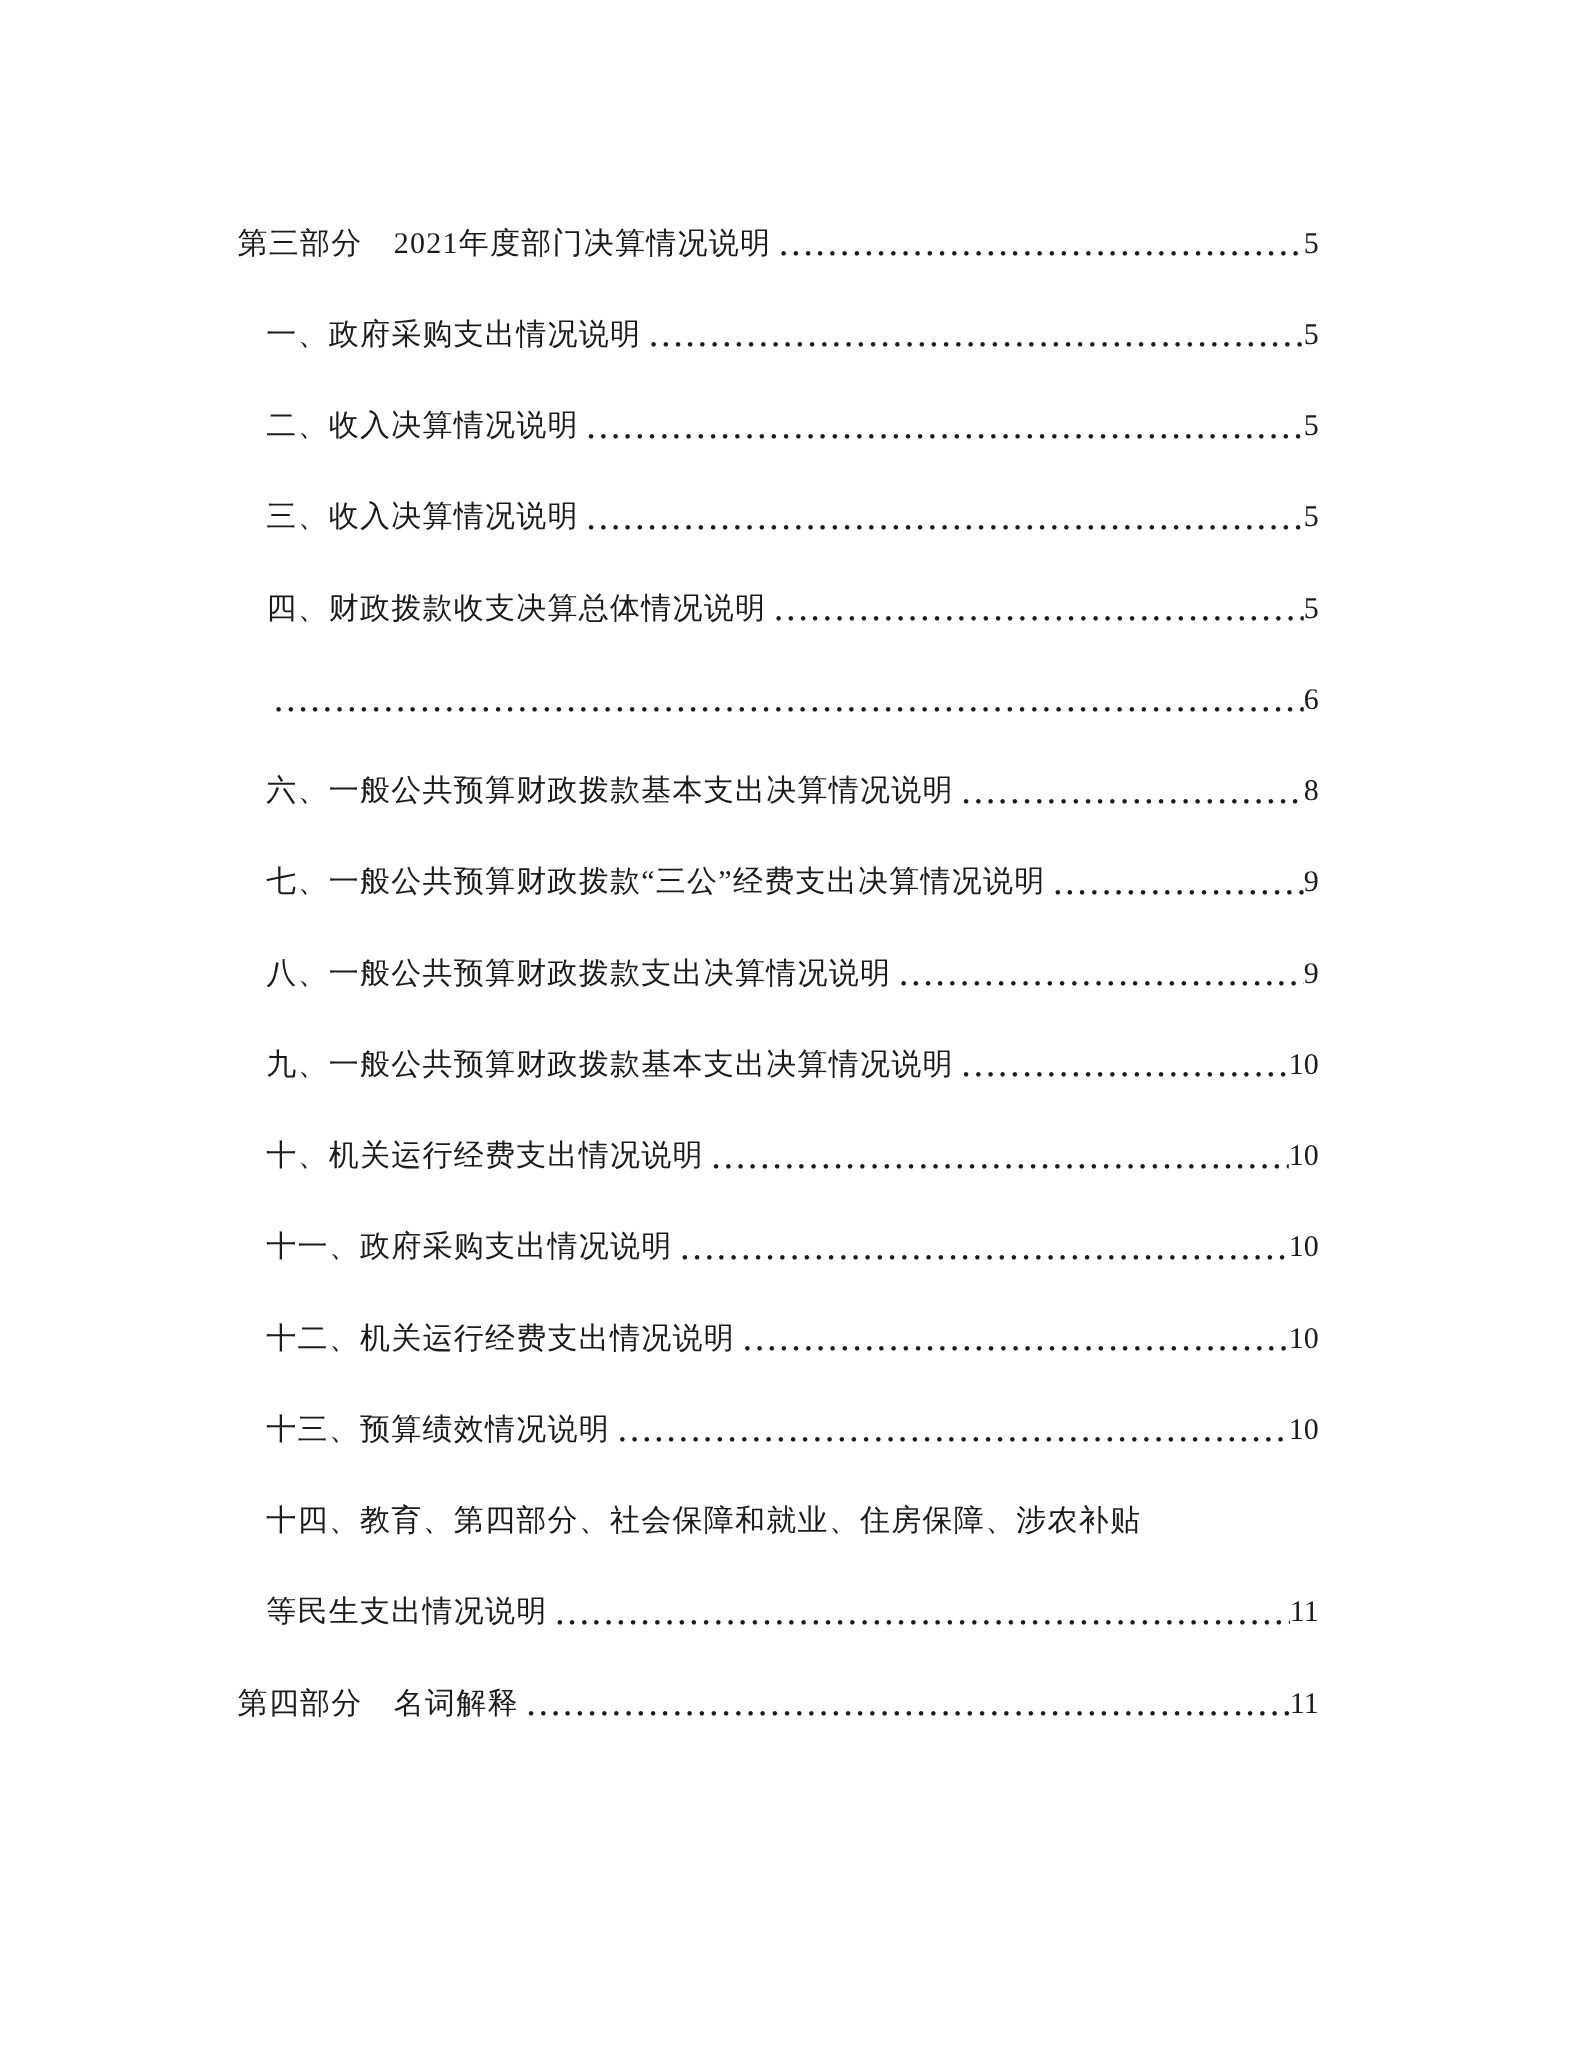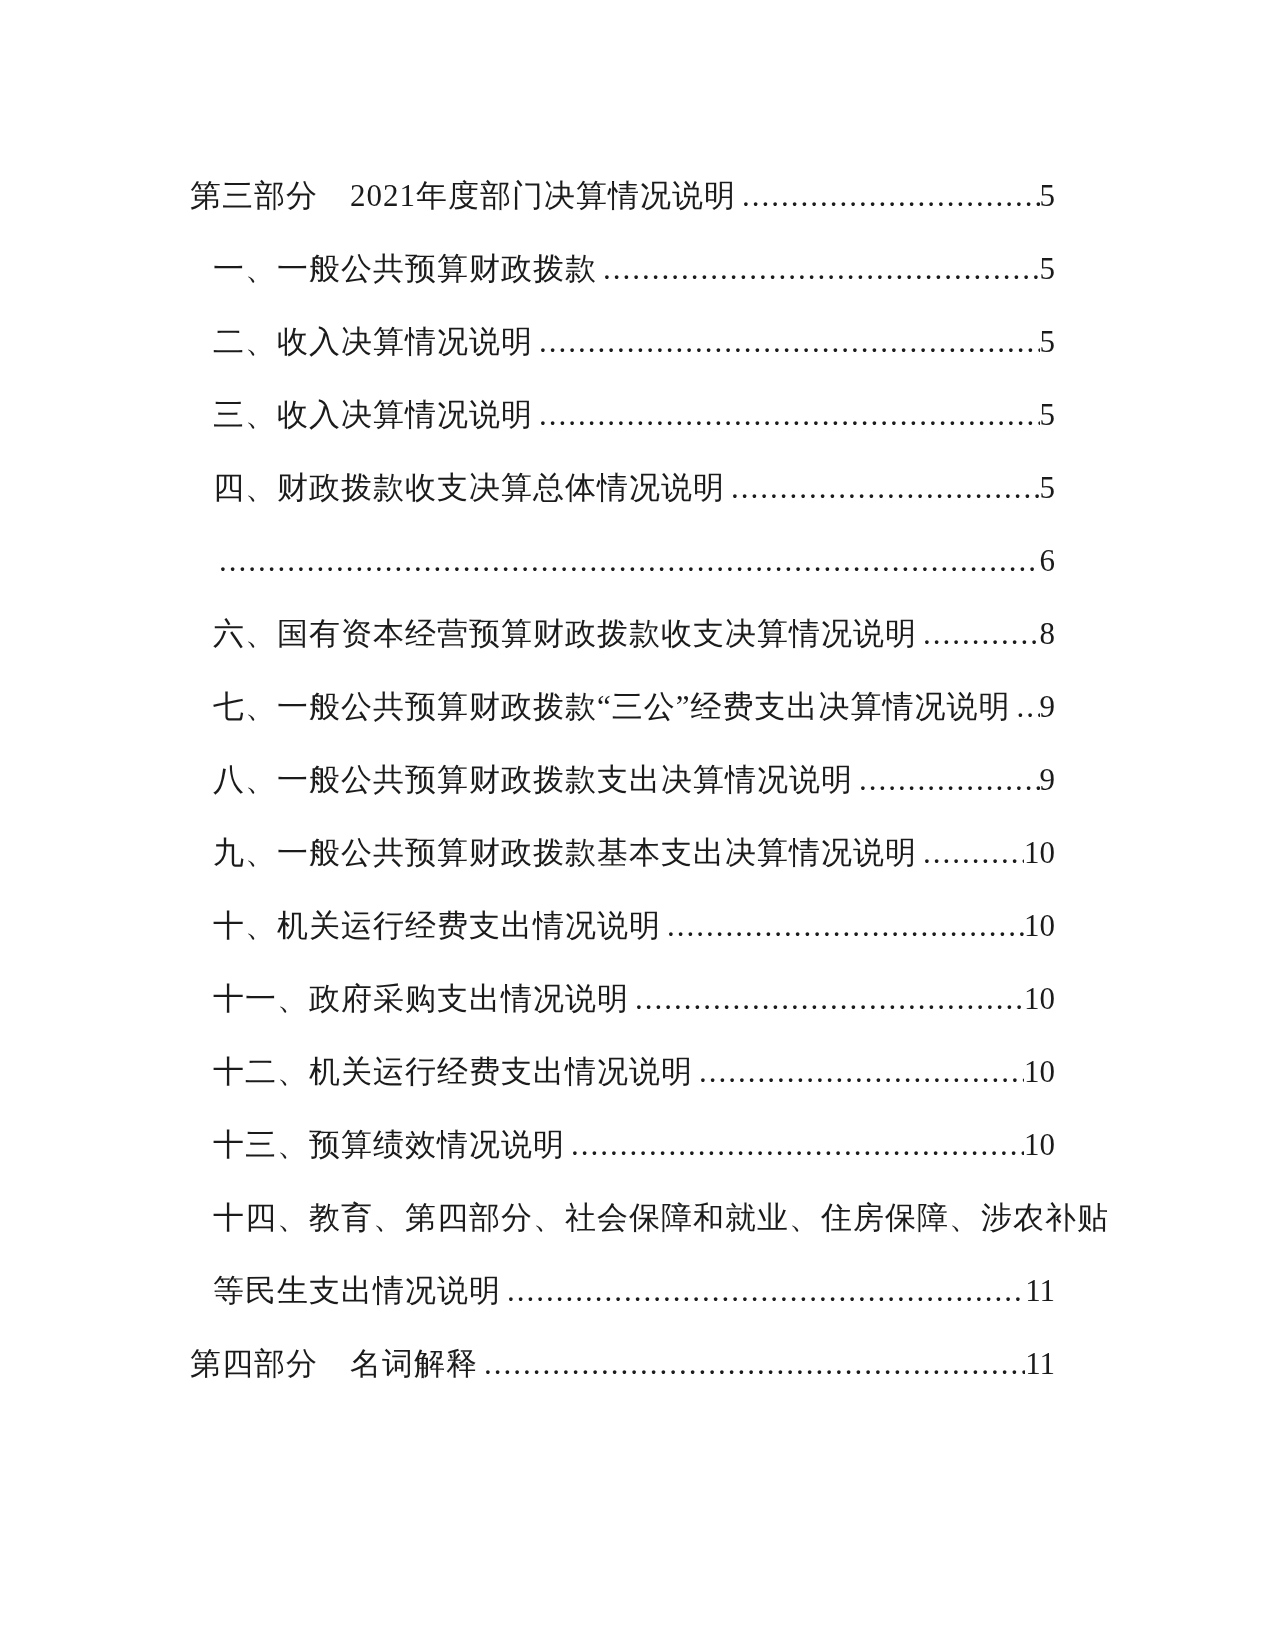--- a/index.html
+++ b/index.html
@@ -19,24 +19,24 @@
     width: 1275px;
     height: 1651px;
     padding: 159px 220px 0 190px;
     background: #ffffff;
   }
   .toc {
     width: 100%;
   }
   .row {
     display: flex;
-    align-items: flex-start;
+    align-items: center;
     height: 73px;
     line-height: 73px;
-    font-size: 31px;
+    font-size: 24px;
     white-space: nowrap;
   }
   .row.item { padding-left: 23px; }
   .row .t {
     letter-spacing: 1px;
     flex: 0 0 auto;
   }
   .row .dots {
     flex: 1 1 auto;
     overflow: hidden;
@@ -60,21 +60,21 @@
 <div class="page">
   <div class="toc">
 
     <div class="row chapter">
       <span class="t">第三部分　2021年度部门决算情况说明</span>
       <span class="dots"></span>
       <span class="num">5</span>
     </div>
 
     <div class="row item">
-      <span class="t">一、一般公共预算财政拨款</span>
+      <span class="t">一、政府采购支出情况说明</span>
       <span class="dots"></span>
       <span class="num">5</span>
     </div>
 
     <div class="row item">
       <span class="t">二、收入决算情况说明</span>
       <span class="dots"></span>
       <span class="num">5</span>
     </div>
 
@@ -89,21 +89,21 @@
       <span class="dots"></span>
       <span class="num">5</span>
     </div>
 
     <div class="row item">
       <span class="dots"></span>
       <span class="num">6</span>
     </div>
 
     <div class="row item">
-      <span class="t">六、国有资本经营预算财政拨款收支决算情况说明</span>
+      <span class="t">六、一般公共预算财政拨款基本支出决算情况说明</span>
       <span class="dots"></span>
       <span class="num">8</span>
     </div>
 
     <div class="row item">
       <span class="t">七、一般公共预算财政拨款“三公”经费支出决算情况说明</span>
       <span class="dots"></span>
       <span class="num">9</span>
     </div>
 

